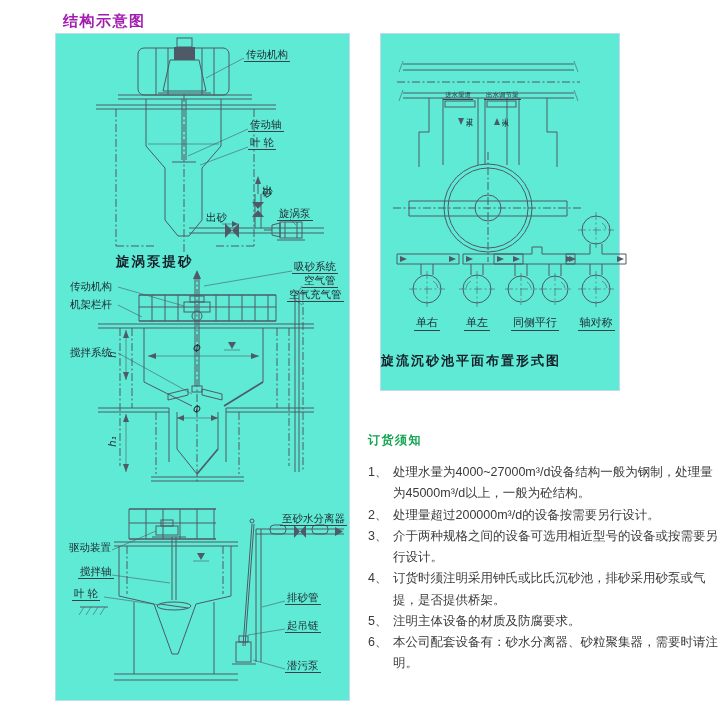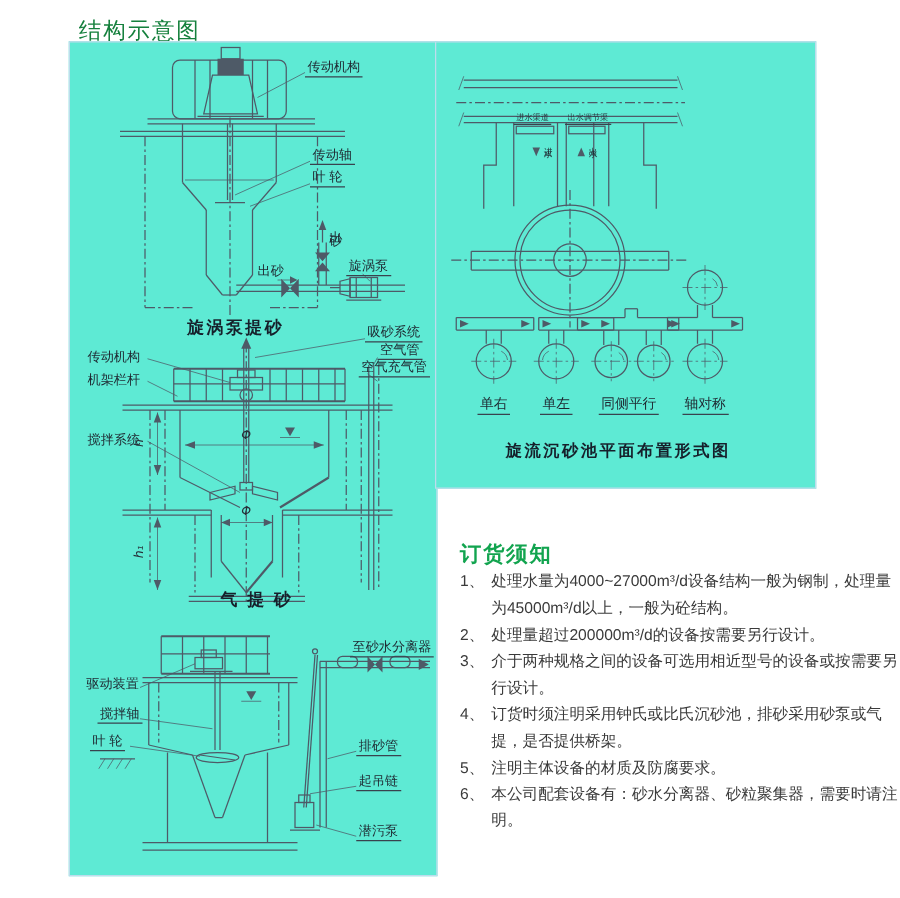--- a/index.html
+++ b/index.html
@@ -1,36 +1,36 @@
 <!DOCTYPE html>
 <html><head>
 <meta charset="utf-8">
 <style>
 *{margin:0;padding:0;box-sizing:border-box}
 html,body{width:720px;height:718px}
 body{background:#ffffff;font-family:"Liberation Sans",sans-serif;position:relative;overflow:hidden;color:#333}
-.section-title{position:absolute;font-size:18px;font-weight:normal;color:#15803d;letter-spacing:1.5px}
+.section-title{position:absolute;font-size:15px;font-weight:bold;color:#a21caf;letter-spacing:1.5px}
 .panel{position:absolute;background:#5eead4;border:1px solid #bedcec}
 .panel svg{position:absolute;left:0;top:0}
 svg line,svg path,svg rect,svg circle,svg ellipse,svg polygon,svg polyline{stroke:#4e5a67;fill:none;stroke-width:1}
 svg .bold{stroke-width:1.7}
 svg .thin{stroke-width:.6}
 svg .dash{stroke-dasharray:8 2.5 2 2.5}
 svg .fill{fill:#4e5a67;stroke:none}
 .dlabel{position:absolute;font-size:10.5px;color:#1e2730;white-space:nowrap;line-height:1.15}
 .ul{border-bottom:1px solid #39434e;padding:0 2px 1px 2px}
 .vtext{writing-mode:vertical-rl;text-orientation:upright;letter-spacing:2px}
-.cap{position:absolute;font-size:13.5px;font-weight:bold;color:#16202b;text-align:center;letter-spacing:2px;white-space:nowrap}
+.cap{position:absolute;font-size:13.5px;font-weight:bold;color:#16202b;letter-spacing:2px;white-space:nowrap}
 .dim{position:absolute;font-size:10px;font-style:italic;color:#273039;font-family:"DejaVu Sans",sans-serif;white-space:nowrap}
 .rot{transform:rotate(-90deg)}
 .tiny{font-size:6.5px;letter-spacing:0;color:#2a333d}
 .variant{position:absolute;top:281px;font-size:11px;color:#1e2730;text-align:center}
 .variant span{border-bottom:1px solid #39434e;padding:0 2px 2px}
 .order{position:absolute;left:368px;top:432px;width:350px}
-.order h2{font-size:17px;font-weight:bold;color:#12a44f;letter-spacing:1.5px;}
+.order h2{font-size:12px;font-weight:bold;color:#12a44f;letter-spacing:1.5px;margin-bottom:13px}
 .order .item{display:flex;font-size:12.5px;line-height:1.7;color:#3a3a3a}
 .order .num{flex:0 0 25px}
 .order .txt{flex:1}
 </style>
 </head>
 <body>
 
 <div class="section-title" style="left:63px;top:12px">结构示意图</div>
 
 <div class="panel" style="left:55px;top:33px;width:295px;height:668px">
@@ -232,32 +232,31 @@
   <div class="dlabel" style="left:236px;top:226px"><span class="ul">吸砂系统</span></div>
   <div class="dlabel" style="left:246px;top:240px"><span class="ul">空气管</span></div>
   <div class="dlabel" style="left:231px;top:254px"><span class="ul">空气充气管</span></div>
   <div class="dlabel" style="left:14px;top:246px">传动机构</div>
   <div class="dlabel" style="left:14px;top:264px">机架栏杆</div>
   <div class="dlabel" style="left:14px;top:312px">搅拌系统</div>
   <div class="dim" style="left:137px;top:309px">Φ</div>
   <div class="dim rot" style="left:53px;top:315px">h</div>
   <div class="dim rot" style="left:51px;top:402px">h₁</div>
   <div class="dim" style="left:137px;top:370px">Φ</div>
-  <div class="cap" style="left:77px;top:437px;width:145px">气 提 砂</div>
 
   <div class="dlabel" style="left:224px;top:478px"><span class="ul">至砂水分离器</span></div>
   <div class="dlabel" style="left:13px;top:507px">驱动装置</div>
   <div class="dlabel" style="left:22px;top:531px"><span class="ul">搅拌轴</span></div>
   <div class="dlabel" style="left:16px;top:553px"><span class="ul">叶 轮</span></div>
   <div class="dlabel" style="left:229px;top:557px"><span class="ul">排砂管</span></div>
   <div class="dlabel" style="left:229px;top:585px"><span class="ul">起吊链</span></div>
   <div class="dlabel" style="left:229px;top:625px"><span class="ul">潜污泵</span></div>
 </div>
 
-<div class="panel" style="left:348px;top:33px;width:305px;height:358px">
+<div class="panel" style="left:380px;top:33px;width:240px;height:358px">
   <svg width="291" height="358" viewBox="0 0 291 358">
 
     <line x1="22" y1="30" x2="193" y2="30"></line>
       <line x1="22" y1="36" x2="193" y2="36"></line>
     <path class="thin" d="M22,27 l-4,11 M193,27 l4,11 M22,56 l-4,11 M193,56 l4,11"></path>
     <line class="dash" x1="16" y1="48" x2="199" y2="48"></line>
     <line x1="22" y1="59" x2="193" y2="59"></line>
       <line x1="22" y1="64" x2="193" y2="64"></line>
     <path d="M48,64 V98 H38 V133"></path>
     <path d="M166,64 V98 H176 V133"></path>

